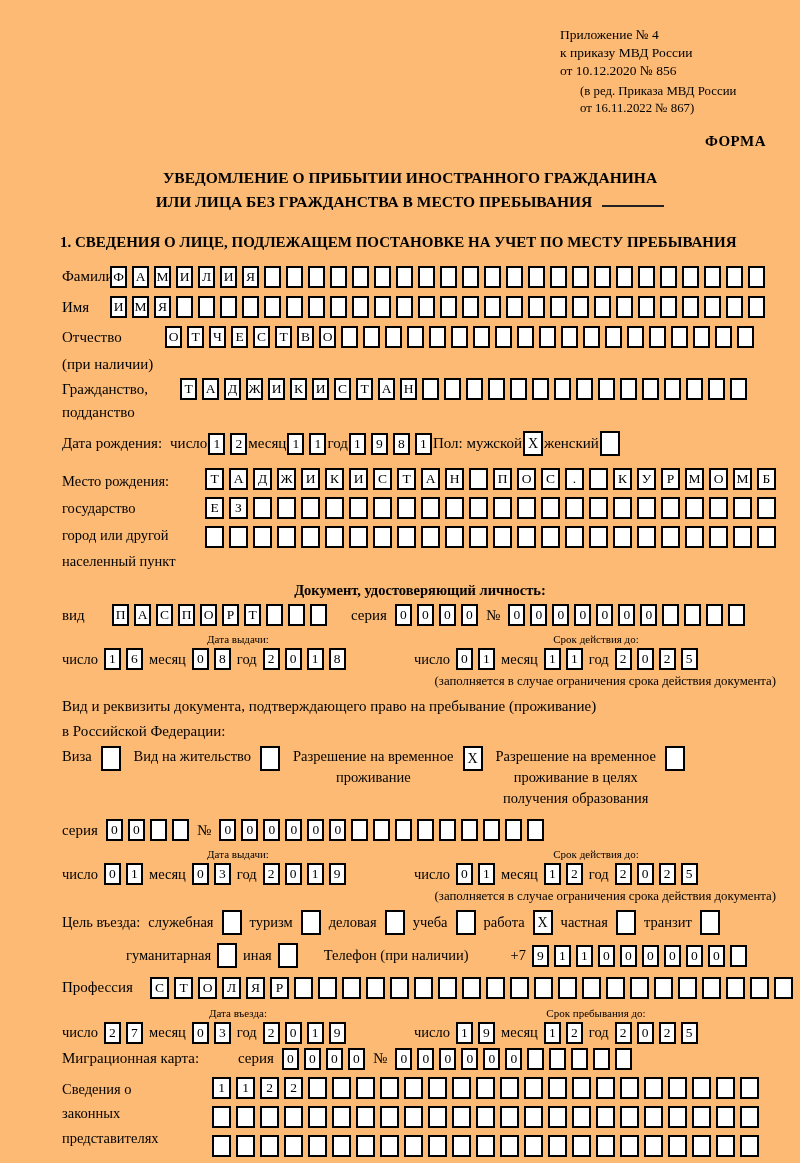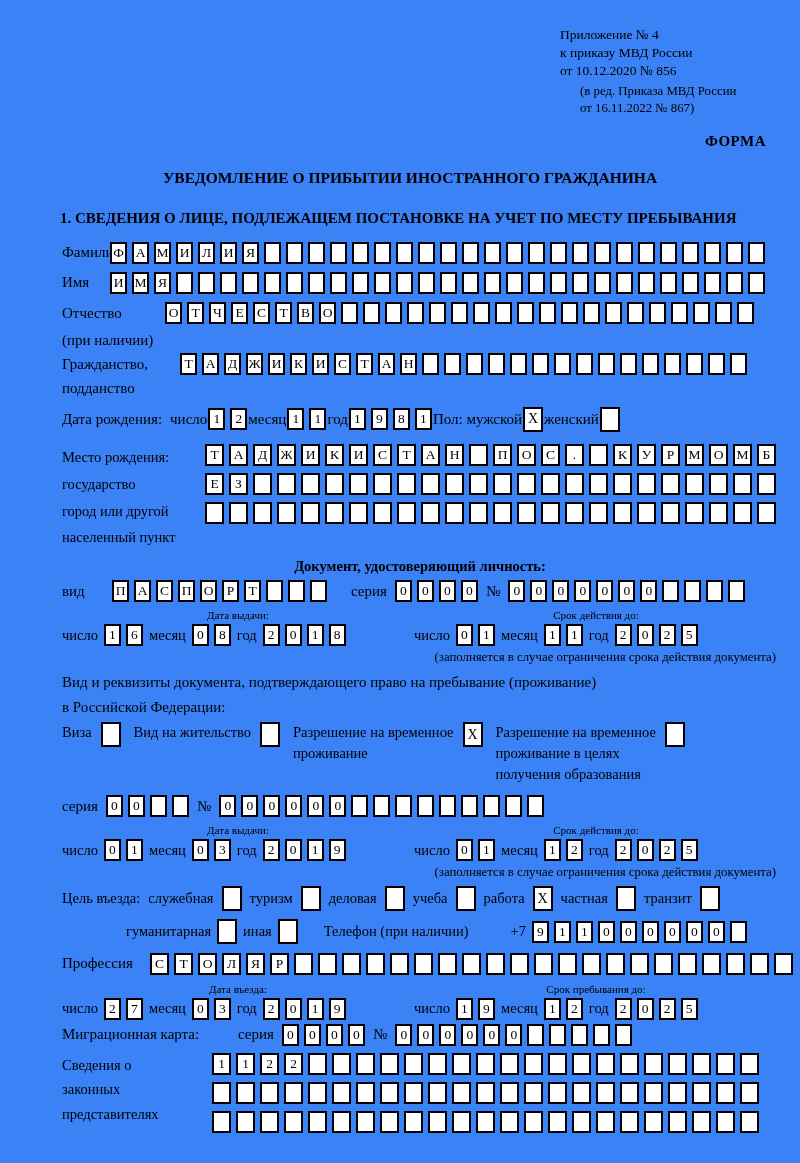--- a/index.html
+++ b/index.html
@@ -1,16 +1,16 @@
 <!DOCTYPE html>
 <html><head>
 <meta charset="utf-8">
 <style>
   html,body{margin:0;padding:0;background:#fff;}
-  .page{width:800px;height:1163px;box-sizing:border-box;background:#3b82f6;color:#000;
+  .page{width:800px;height:1163px;box-sizing:border-box;background:#fdba74;color:#000;
     font-family:"Liberation Serif","DejaVu Serif",serif;padding:26px 22px 10px 62px;overflow:hidden;}
   
   .hdr{margin-left:498px;font-size:13.5px;line-height:1.32;}
   .hdr .small{font-size:12.8px;margin-left:20px;}
   .hdr .gap{height:4px;}
   .forma{text-align:right;font-weight:bold;font-size:15px;margin:16px 12px 0 0;letter-spacing:.5px;}
   
   .title{text-align:center;font-weight:bold;font-size:15.5px;line-height:1.55;margin-top:16px;margin-left:-20px;}
   .tl-underline{display:inline-block;width:62px;border-bottom:2px solid #222;height:14px;margin-left:10px;}
   .sect{font-weight:bold;font-size:15px;margin:20px 0 14px -2px;}
@@ -28,21 +28,21 @@
   .twocol{display:flex;margin:2px 0 4px 0;}
   .col-l{width:352px;flex-shrink:0;}
   .col-r{flex:1;}
   .col-title{text-align:center;font-size:11px;margin-bottom:3px;}
   .dmy{display:flex;align-items:center;gap:6px;font-size:14.5px;}
   .note-r{text-align:right;font-size:12.8px;margin:1px 2px 6px 0;}
   .para{font-size:15px;line-height:1.5;margin:2px 0;}
   
   .resrow{display:flex;align-items:flex-start;gap:13px;font-size:14.5px;margin:4px 0 10px 0;}
   .opt{display:flex;align-items:flex-start;gap:9px;}
-  .opt .txt{line-height:1.45;}
+  .opt .txt{text-align:center;line-height:1.45;}
   
   .purpose{display:flex;align-items:center;gap:8px;font-size:14.5px;margin-bottom:8px;white-space:nowrap;}
   .purpose2{display:flex;align-items:center;gap:6px;font-size:14.5px;margin:0 0 8px 64px;white-space:nowrap;}
   .sp14{width:14px;}
   .sp30{width:30px;}
 </style>
 </head>
 <body>
 
 <div class="page">
@@ -53,20 +53,21 @@
     <div>от 10.12.2020 № 856</div>
     <div class="gap"></div>
     <div class="small">(в ред. Приказа МВД России</div>
     <div class="small">от 16.11.2022 № 867)</div>
   </div>
 
   <div class="forma">ФОРМА</div>
 
   <div class="title">
     <div>УВЕДОМЛЕНИЕ О ПРИБЫТИИ ИНОСТРАННОГО ГРАЖДАНИНА</div>
+    <div><span>ИЛИ ЛИЦА БЕЗ ГРАЖДАНСТВА В МЕСТО ПРЕБЫВАНИЯ</span><span class="tl-underline"></span></div>
   </div>
 
   <div class="sect">1. СВЕДЕНИЯ О ЛИЦЕ, ПОДЛЕЖАЩЕМ ПОСТАНОВКЕ НА УЧЕТ ПО МЕСТУ ПРЕБЫВАНИЯ</div>
 
   <div class="row">
     <span class="lblcol" style="width:48px">Фамилия</span>
     <span class="cells">
         <span class="cell">Ф</span>
         <span class="cell">А</span>
         <span class="cell">М</span>

